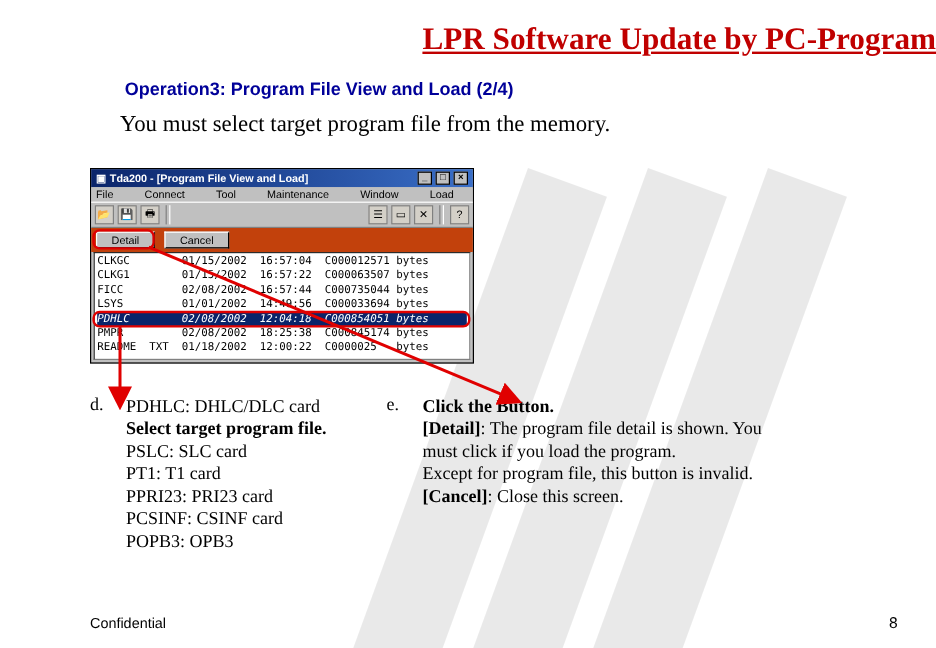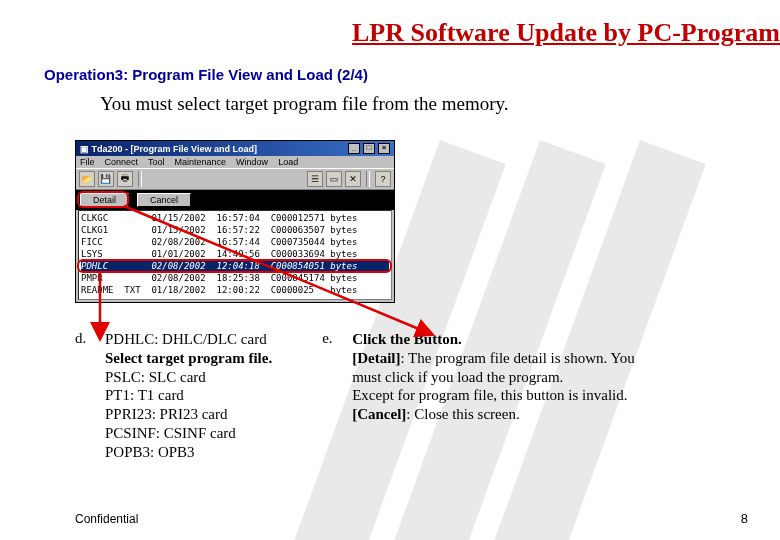--- a/index.html
+++ b/index.html
@@ -30,21 +30,21 @@
     text-decoration: underline;
     text-align: right;
     margin-top: 18px;
     position: relative; z-index: 2;
   }
   .subtitle {
     font-family: Arial, sans-serif;
     font-size: 15px;
     font-weight: bold;
     color: #000099;
-    margin: 18px 0 0 44px;
+    margin: 18px 0 0 104px;
     position: relative; z-index: 2;
   }
   .instruction {
     font-size: 19px;
     color: #000;
     margin: 10px 0 12px 100px;
     position: relative; z-index: 2;
   }
   
   .win {
@@ -73,40 +73,40 @@
     background: #c0c0c0;
     border: 1px solid #000;
     font-size: 8px; line-height: 8px;
     text-align: center;
     color: #000;
   }
   .menubar {
     background: #c0c0c0;
     padding: 1px 4px;
     font-size: 9px;
-    display: flex; gap: 10px;
+    display: flex; gap: 26px;
   }
   .toolbar {
     background: #c0c0c0;
     border-top: 1px solid #fff;
     border-bottom: 1px solid #808080;
     padding: 2px 3px;
     display: flex; gap: 3px;
     align-items: center;
   }
   .tbtn {
     width: 16px; height: 16px;
     border: 1px solid #808080;
     background: #d4d0c8;
     display: flex; align-items: center; justify-content: center;
     font-size: 9px;
   }
   .tbar-sep { width: 4px; height: 16px; border-left:1px solid #808080; border-right:1px solid #fff; margin:0 2px;}
   .buttonrow {
-    background: #000000;
+    background: #c2410c;
     padding: 3px 4px;
     display: flex; gap: 8px;
   }
   .winbutton {
     font-size: 9px;
     padding: 1px 12px;
     background: #c0c0c0;
     border: 1px solid #000;
     border-top-color: #fff;
     border-left-color: #fff;

